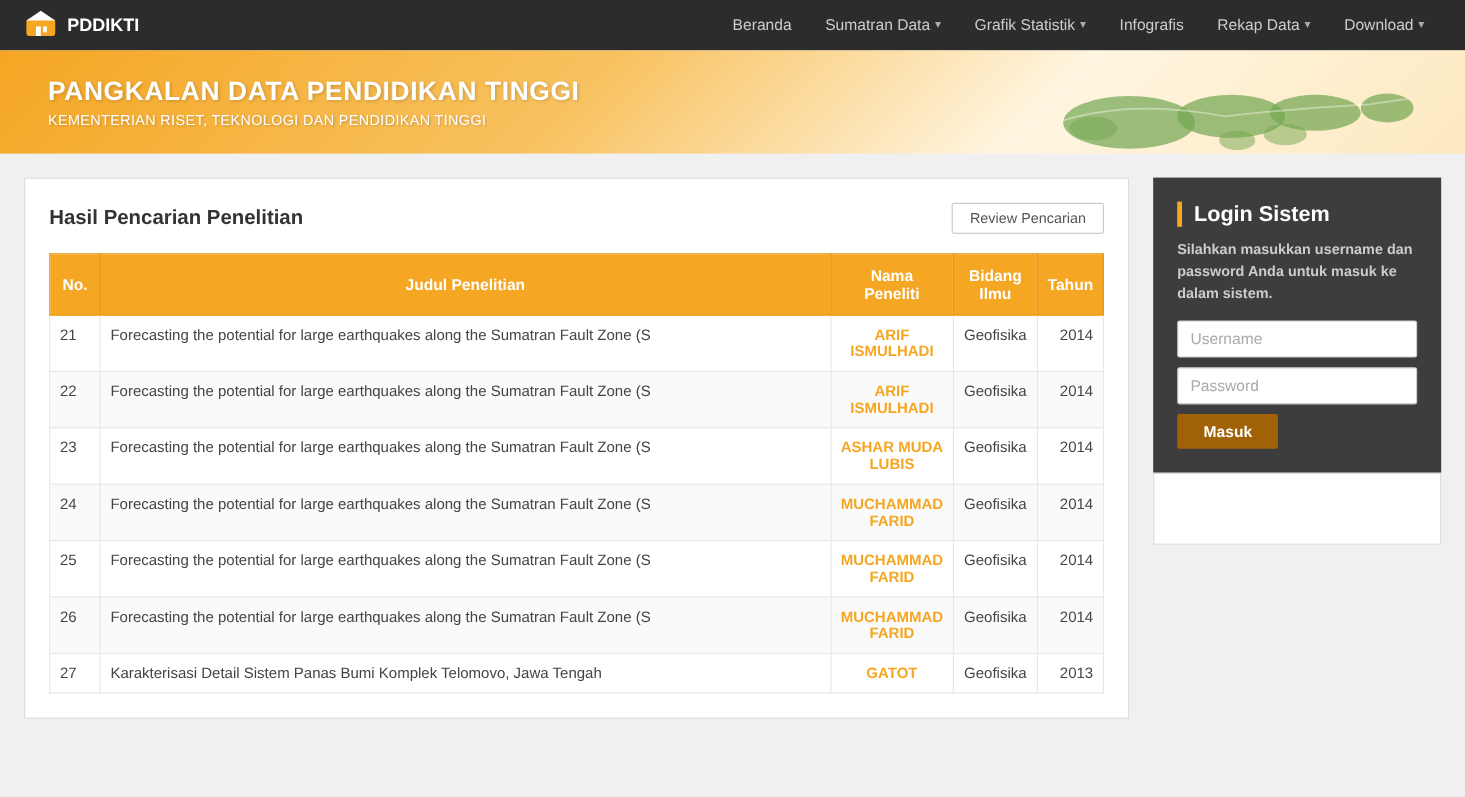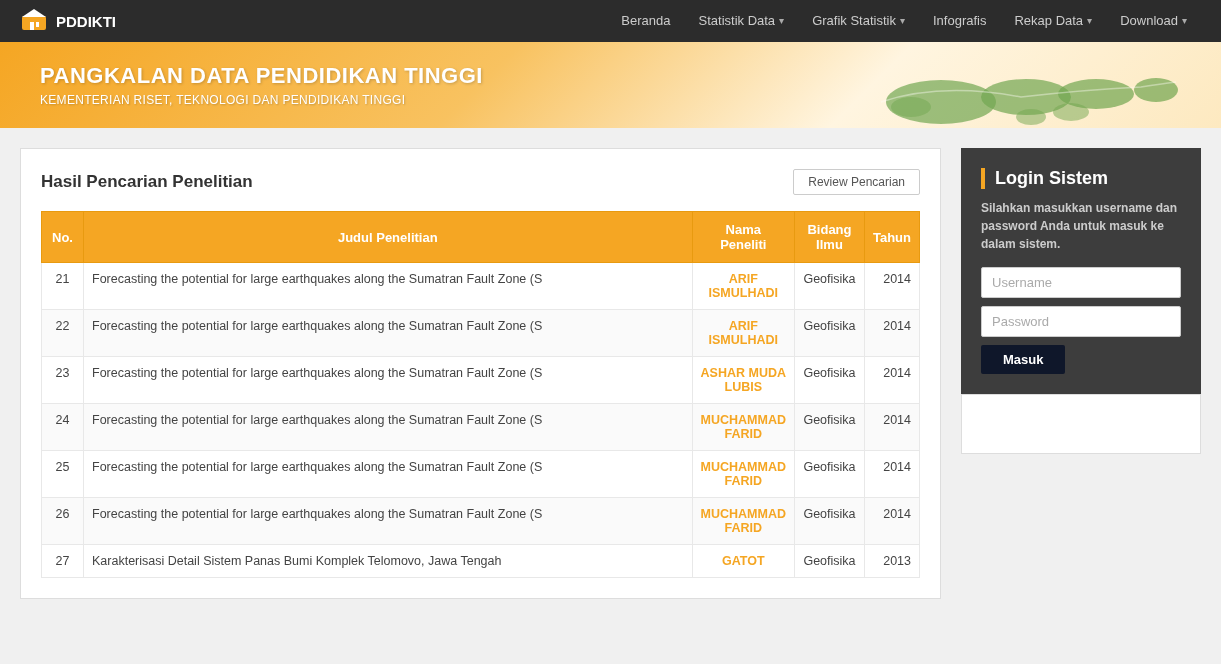--- a/index.html
+++ b/index.html
@@ -148,21 +148,20 @@
       border-bottom: 1px solid #e8e8e8;
     }
     .data-table tbody tr:nth-child(even) { background: #fafafa; }
     .data-table tbody td {
       padding: 9px 8px;
       border: 1px solid #e8e8e8;
       vertical-align: top;
       color: #444;
     }
     .data-table tbody td.col-no {
-      text-align: center;
       width: 42px;
     }
     .data-table tbody td.col-peneliti {
       text-align: center;
       width: 90px;
     }
     .data-table tbody td.col-bidang {
       text-align: center;
       width: 70px;
     }
@@ -207,21 +206,21 @@
       margin-bottom: 8px;
       border: 1px solid #ccc;
       background: #fff;
       color: #555;
       font-size: 13px;
       outline: none;
       border-radius: 2px;
     }
     .login-box input::placeholder { color: #aaa; }
     .btn-masuk {
-      background: #0f172a;
+      background: #a16207;
       color: #fff;
       border: none;
       padding: 7px 22px;
       font-size: 13px;
       cursor: pointer;
       border-radius: 2px;
       font-weight: bold;
     }
     .sidebar-extra {
       background: #fff;
@@ -245,21 +244,21 @@
     <span>PDDIKTI</span>
   </a>
   <ul class="nav-links">
     <li>
       <a href="#">
         <span>Beranda</span>
       </a>
     </li>
     <li>
       <a href="#">
-        <span>Statistik Data</span>
+        <span>Sumatran Data</span>
         <span class="caret">▾</span>
       </a>
     </li>
     <li>
       <a href="#">
         <span>Grafik Statistik</span>
         <span class="caret">▾</span>
       </a>
     </li>
     <li>

